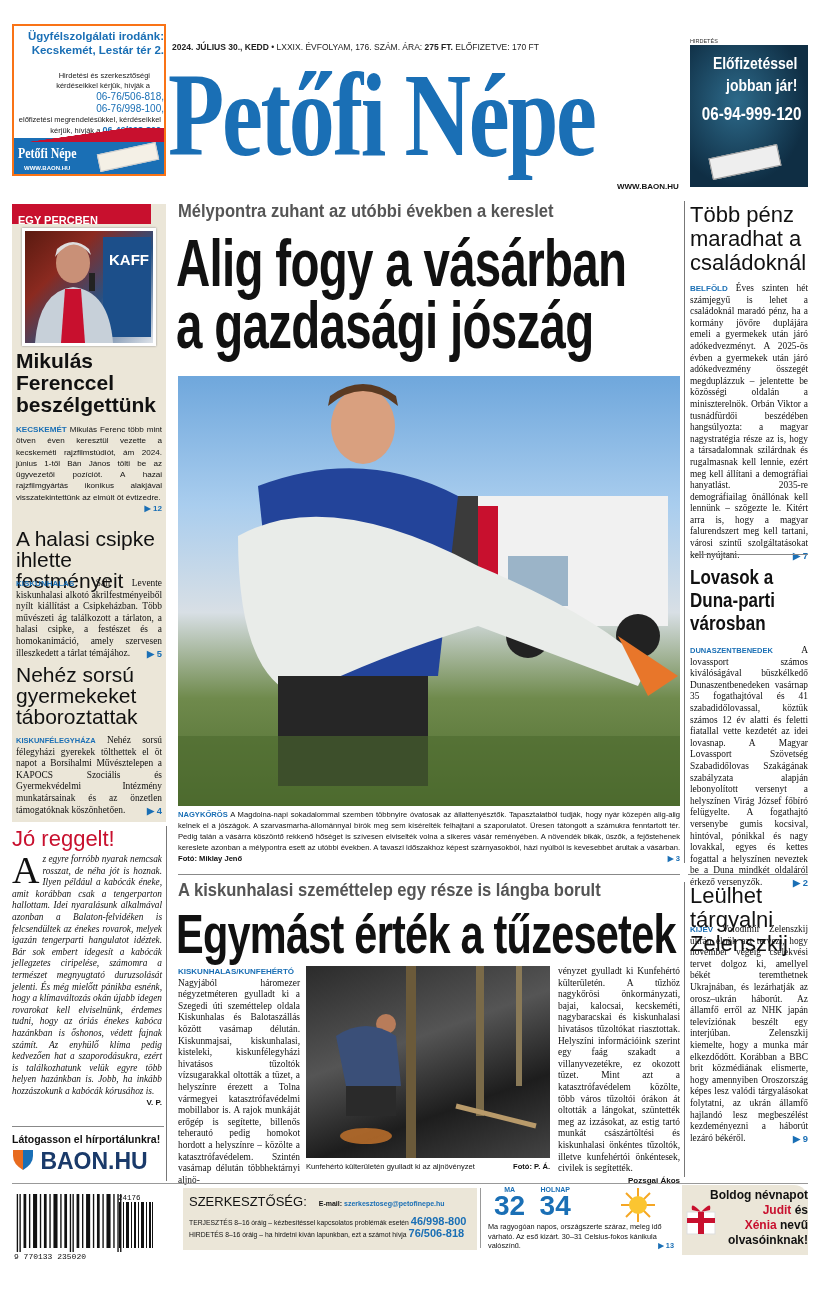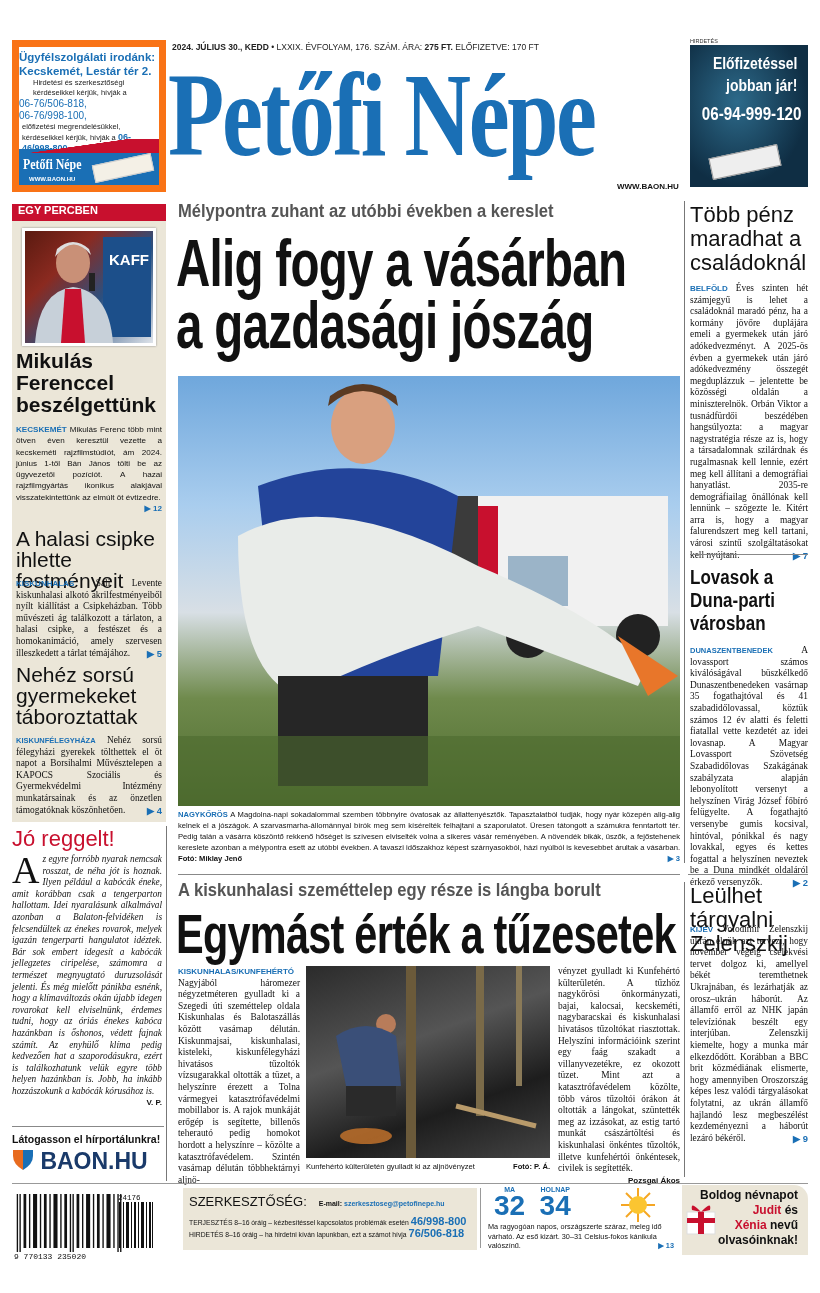--- a/index.html
+++ b/index.html
@@ -1,20 +1,20 @@
 <!DOCTYPE html>
 <html><head>
 <meta charset="utf-8">
 <style>
 *{box-sizing:border-box;margin:0;padding:0}
 body{width:820px;height:1293px;background:#fff;position:relative;overflow:hidden;font-family:"Liberation Sans",sans-serif;color:#111}
 .abs{position:absolute}
 .blue{color:#1a6fb5}
 
-#infobox{left:12px;top:40px;width:154px;height:152px;border:7px solid #f97316;background:#fff;text-align:left;overflow:hidden}
+#infobox{left:12px;top:24px;width:154px;height:152px;border:2px solid #f97316;background:#fff;text-align:right;overflow:hidden}
 #infobox .h{font-weight:bold;color:#1a6fb5;font-size:11.5px;line-height:14px;margin-top:3px}
 #infobox .t{font-size:7.5px;line-height:10px;color:#222}
 #infobox .p{font-weight:normal;color:#1a6fb5;font-size:10px;line-height:12px}
 #infobox .band{position:absolute;left:0;bottom:0;width:100%;height:36px;background:#1a6fb5}
 #infobox .band:before{content:"";position:absolute;left:0;top:-10px;width:100%;height:14px;background:linear-gradient(172deg,transparent 45%,#c8102e 46%)}
 #infobox .logo{position:absolute;left:4px;bottom:12px;color:#fff;font-family:"Liberation Serif",serif;font-weight:bold;font-size:14px;transform:scaleX(.85);transform-origin:left}
 #infobox .www{position:absolute;left:10px;bottom:3px;color:#fff;font-size:6px;font-weight:bold}
 #infobox .paper{position:absolute;right:6px;bottom:8px;width:60px;height:18px;background:#f4f0e6;transform:rotate(-12deg);border:1px solid #ccc}
 
 #dateline{left:172px;top:42px;font-size:8.5px;color:#222;white-space:nowrap}
@@ -22,21 +22,21 @@
 #masthead{left:168px;top:56px;font-family:"Liberation Serif",serif;font-weight:bold;color:#1a6fb5;font-size:118px;line-height:120px;letter-spacing:-3px;transform:scaleX(.78);transform-origin:left top;white-space:nowrap}
 #www{left:617px;top:182px;font-size:8px;font-weight:bold}
 
 #adlabel{left:690px;top:38px;font-size:5.5px;color:#333}
 #ad{left:690px;top:45px;width:118px;height:142px;background:radial-gradient(ellipse at 40% 40%,#2d6a8a,#0f2e44 70%);color:#fff;text-align:right}
 #ad .l1{font-weight:bold;font-size:17px;line-height:22px;margin-top:8px;transform:scaleX(.82);display:block}
 #ad .ph{font-weight:bold;font-size:19px;margin-top:6px;transform:scaleX(.8);display:block;white-space:nowrap}
 #ad .paper{position:absolute;left:20px;bottom:14px;width:70px;height:22px;background:#eee;transform:rotate(-12deg);border:1px solid #999}
 
 #leftcol{left:12px;top:204px;width:154px;height:618px;background:#ebe6d8}
-#egy{left:12px;top:204px;width:154px;height:17px;background:#c8102e;color:#fff;font-weight:bold;font-size:11px;padding:0 6px}
+#egy{left:12px;top:204px;width:139px;height:17px;background:#c8102e;color:#fff;font-weight:bold;font-size:11px;padding:10px 6px}
 #mikphoto{left:22px;top:228px;width:134px;height:118px;background:linear-gradient(135deg,#5a1a10,#8b2a20 30%,#2a5080 60%,#dfe4ea);border:3px solid #fff;box-shadow:0 0 2px #888}
 .lh{font-size:21px;line-height:21px;color:#111}
 .body{font-size:8.1px;line-height:11.3px;text-align:justify}
 .bodys{font-family:"Liberation Serif",serif;font-size:9.4px;line-height:11.6px;text-align:justify}
 .tag{color:#1a6fb5;font-weight:bold;font-family:"Liberation Sans",sans-serif}
 .ref{color:#1a6fb5;font-weight:bold;float:right;font-family:"Liberation Sans",sans-serif}
 .hr{height:1px;background:#888}
 
 #jo{left:12px;top:826px;color:#c8102e;font-size:22px}
 #jotext{left:12px;top:854px;width:150px;font-family:"Liberation Serif",serif;font-style:italic;font-size:9.3px;line-height:11.6px;text-align:justify}
@@ -76,33 +76,33 @@
 #szerk .t{font-size:13px;font-family:"Liberation Sans",sans-serif}
 #szerk .e{font-size:7px;margin-left:12px}
 #szerk .row{font-size:6.8px;line-height:11px;white-space:nowrap}
 #szerk .row b{font-size:11px;color:#1a6fb5}
 #wline{left:480px;top:1188px;width:1px;height:60px;background:#999}
 #weather{left:484px;top:1186px;width:190px}
 .tlabel{font-size:7px;color:#1a6fb5;font-weight:bold}
 .temp{font-size:28px;color:#1a6fb5;font-weight:bold;line-height:26px}
 #sun{left:620px;top:1187px;width:36px;height:36px}
 #wtext{left:488px;top:1222px;width:186px;font-size:7.3px;line-height:9.6px}
-#nevnap{left:682px;top:1185px;width:126px;height:70px;background:#ebe6d8;border-top-right-radius:14px;text-align:right;padding:3px 10px;font-size:12px;font-weight:bold;line-height:15px}
+#nevnap{left:682px;top:1185px;width:126px;height:70px;background:#ebe6d8;border-top-right-radius:14px;text-align:right;padding:3px 0;font-size:12px;font-weight:bold;line-height:15px}
 #nevnap .red{color:#c8102e}
 #gift{left:684px;top:1200px;width:34px;height:36px}
 #visit{left:12px;top:1133px;font-weight:bold;font-size:10.5px}
 #baon{left:12px;top:1148px;font-size:23px;font-weight:bold;color:#1a3a6a}
 </style>
 </head>
 <body>
 
 <div id="infobox" class="abs">
   <div class="h">Ügyfélszolgálati irodánk:</div>
   <div class="h" style="margin-top:0">Kecskemét, Lestár tér 2.</div>
-  <div class="t" style="padding:0 14px;margin-top:0">Hirdetési és szerkesztőségi kérdéseikkel kérjük, hívják a</div>
+  <div class="t" style="padding:0 14px;margin-top:14px">Hirdetési és szerkesztőségi kérdéseikkel kérjük, hívják a</div>
   <div class="p">06-76/506-818,</div>
   <div class="p">06-76/998-100,</div>
   <div class="t" style="padding:0 3px"><span>előfizetési megrendelésükkel, kérdéseikkel kérjük, hívják a</span> <b class="blue" style="font-size:9px">06-46/998-800</b></div>
   <div class="t">helyi tarifás számot.</div>
   <div class="band">
     <div class="logo">Petőfi Népe</div>
     <div class="www">WWW.BAON.HU</div>
     <div class="paper"></div>
   </div>
 </div>

